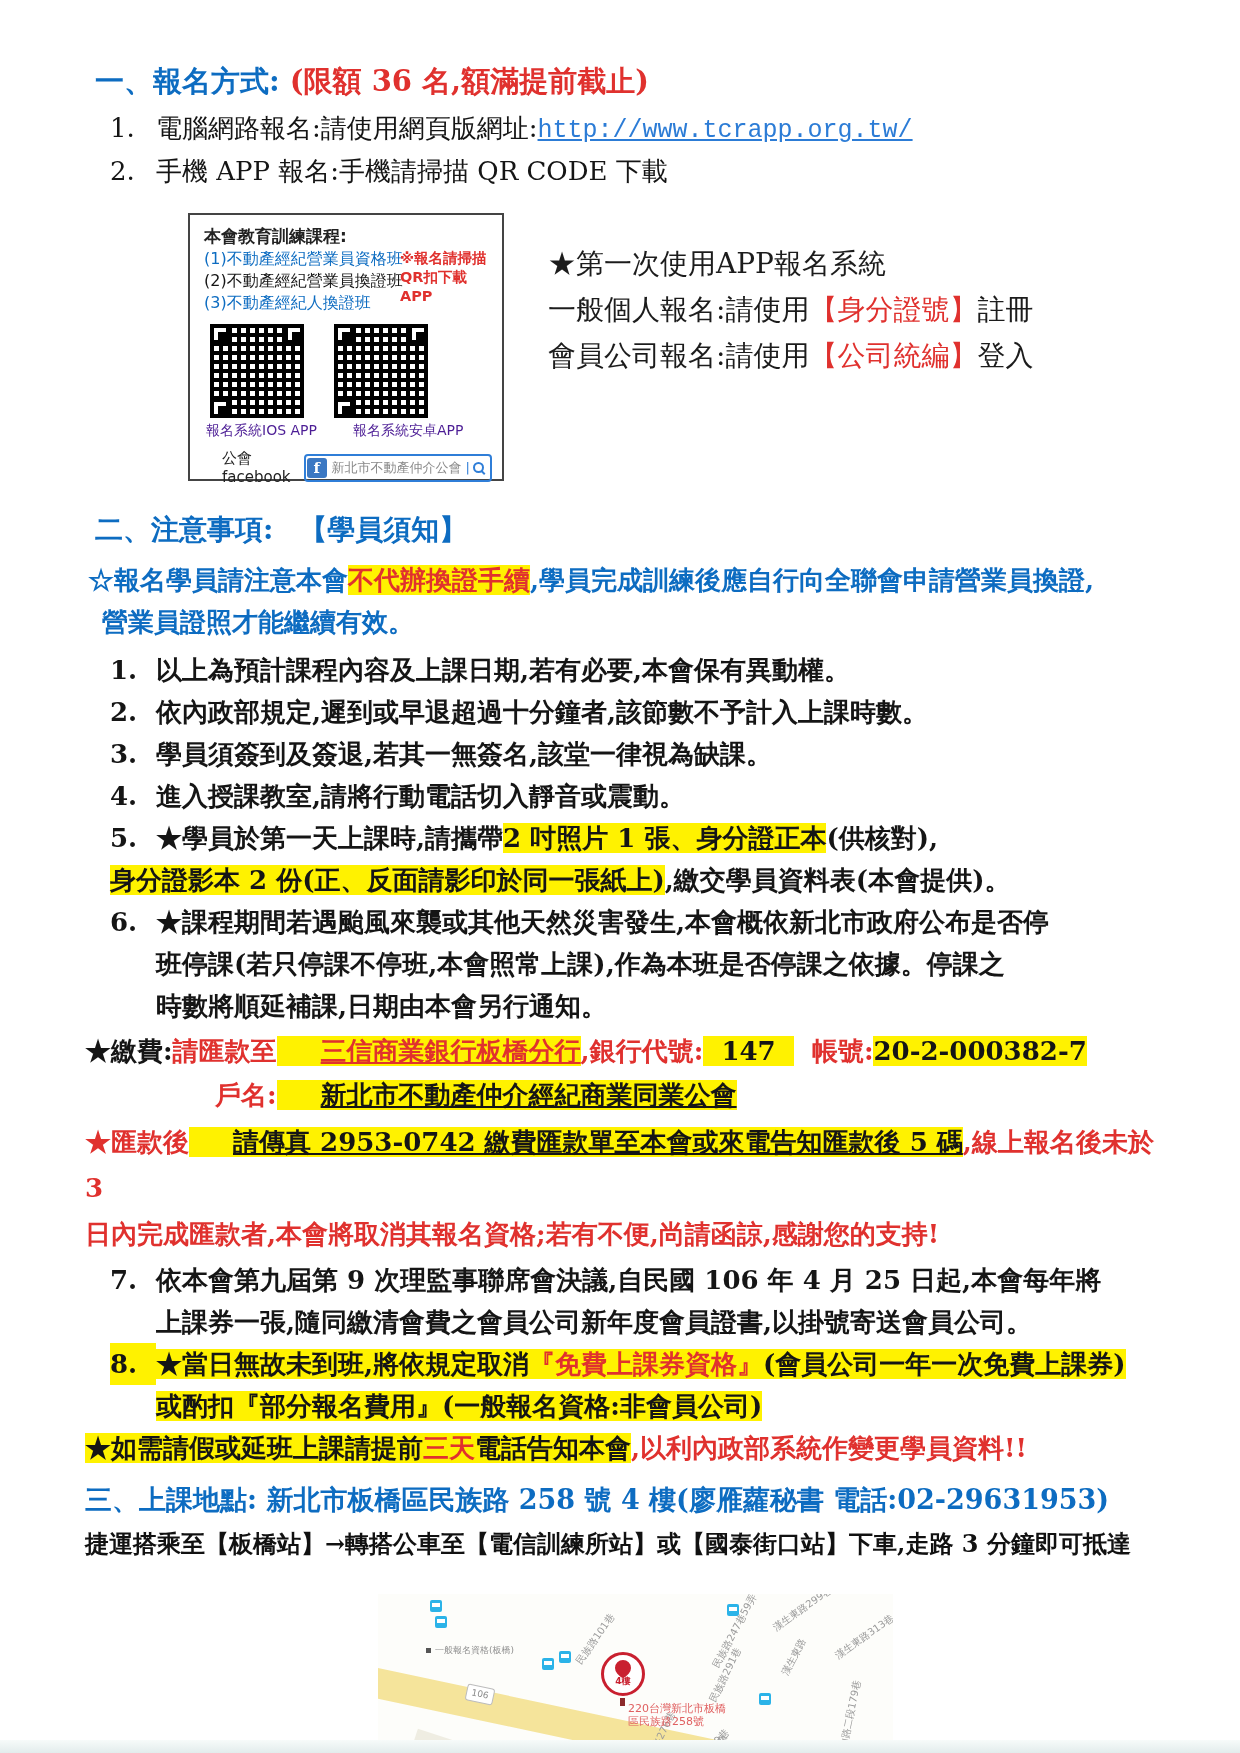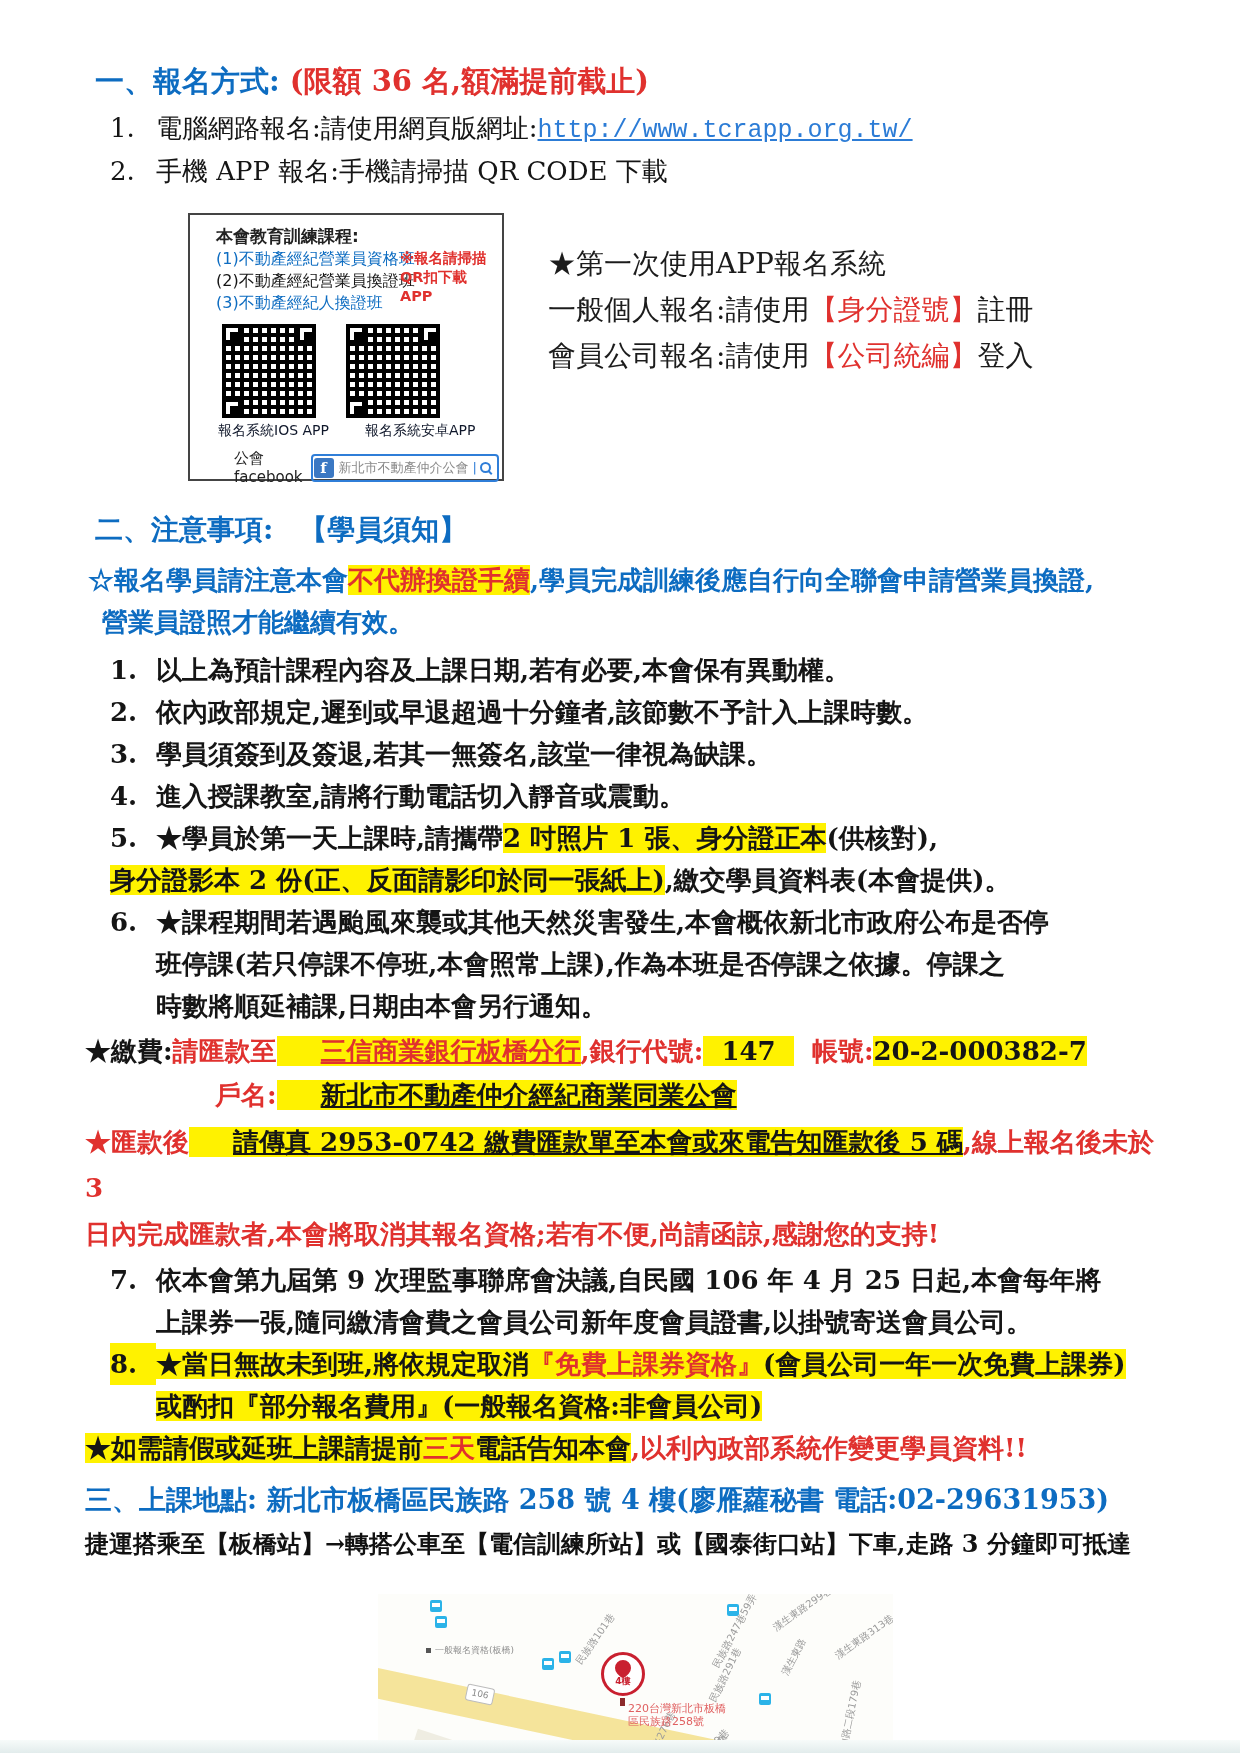--- a/index.html
+++ b/index.html
@@ -17,32 +17,32 @@
 
   
   .s1-head{margin:62px 0 0 95px;font-size:29px;font-weight:700;}
   .olist{margin-left:110px;font-size:26px;line-height:40px;margin-top:6px;}
   .olist .row{display:flex;}
   .olist .num{width:46px;flex:0 0 46px;}
   a.url{color:#2c7cd6;text-decoration:underline;font-family:"Liberation Mono", monospace;font-size:25px;}
 
   
   .qr-row{display:flex;margin:22px 0 0 188px;}
-  .qr-box{position:relative;width:316px;height:268px;border:2px solid #444;background:#fff;padding:10px 10px 6px 26px;box-sizing:border-box;}
+  .qr-box{position:relative;width:316px;height:268px;border:2px solid #444;background:#fff;padding:10px 10px 6px 14px;box-sizing:border-box;}
   .qr-box .title{font-size:17px;font-weight:700;color:#222;font-family:"DejaVu Sans",sans-serif;}
   .course{font-size:16px;line-height:22px;font-family:"DejaVu Sans",sans-serif;}
   .scan-note{position:absolute;right:6px;top:34px;width:96px;font-size:14.5px;line-height:19px;color:#e0312e;font-weight:700;font-family:"DejaVu Sans",sans-serif;}
   .qr-codes{display:flex;gap:30px;margin:10px 0 0 6px;}
   .qr{position:relative;width:94px;height:94px;background:
       repeating-linear-gradient(90deg,#000 0 4px,transparent 4px 9px),
       repeating-linear-gradient(0deg,#000 0 4px,#fff 4px 9px);}
   .qr .f{position:absolute;width:20px;height:20px;border:4px solid #000;background:#fff;box-sizing:border-box;}
   .qr .f::after{content:"";position:absolute;left:4px;top:4px;width:8px;height:8px;background:#000;}
   .qr .f.tl{left:0;top:0}.qr .f.tr{right:0;top:0}.qr .f.bl{left:0;bottom:0}
-  .qr-caps{display:flex;gap:36px;margin:4px 0 0 2px;font-size:14px;color:#0f172a;font-family:"DejaVu Sans",sans-serif;}
+  .qr-caps{display:flex;gap:36px;margin:4px 0 0 2px;font-size:14px;color:#4c1d95;font-family:"DejaVu Sans",sans-serif;}
   .fb-row{display:flex;align-items:center;margin:9px 0 0 18px;font-family:"DejaVu Sans",sans-serif;}
   .fb-label{font-size:15px;color:#222;}
   .fb-search{display:flex;align-items:center;border:2px solid #2f7ed8;border-radius:4px;margin-left:8px;padding:1px 4px 1px 1px;height:22px;}
   .fb-f{width:20px;height:20px;background:#3b78c3;border-radius:3px;color:#fff;font-weight:700;font-size:15px;text-align:center;line-height:20px;font-family:"DejaVu Serif",serif;}
   .fb-q{font-size:13px;color:#8a8a8a;margin-left:5px;white-space:nowrap;}
   .fb-sep{color:#2f7ed8;margin:0 2px 0 4px;font-size:13px;}
   .mag{position:relative;width:14px;height:14px;display:inline-block;}
   .mag::before{content:"";position:absolute;left:1px;top:1px;width:7px;height:7px;border:2px solid #2f7ed8;border-radius:50%;}
   .mag::after{content:"";position:absolute;left:10px;top:9px;width:2px;height:5px;background:#2f7ed8;transform:rotate(-45deg);}
 

